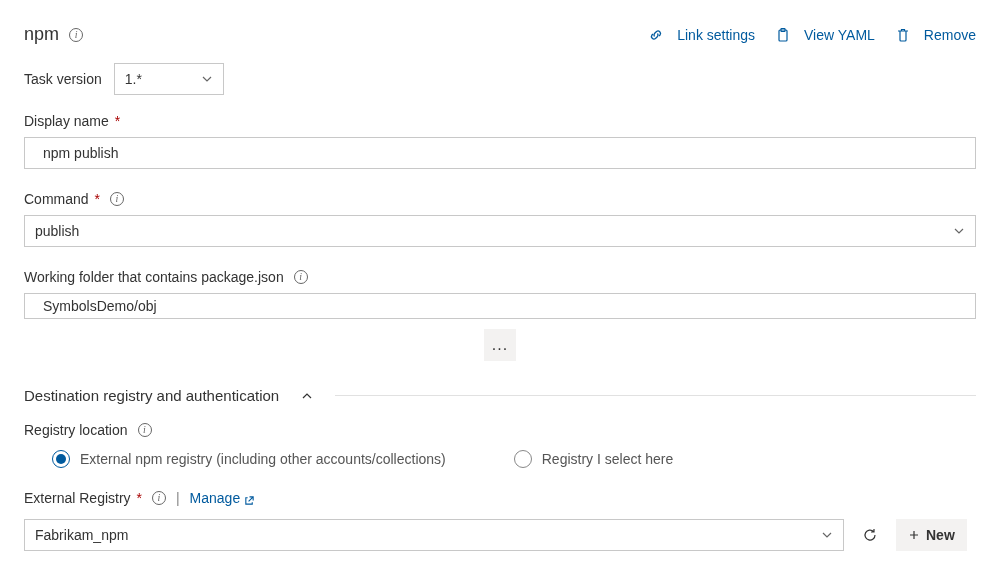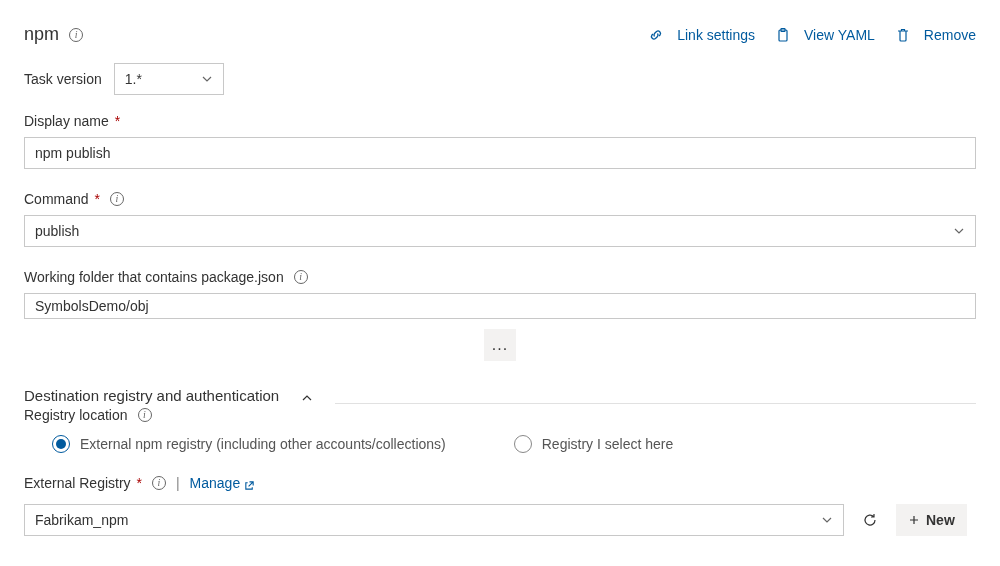--- a/index.html
+++ b/index.html
@@ -84,21 +84,21 @@
   .label-line {
     display: flex;
     align-items: center;
     gap: 10px;
     margin-bottom: 8px;
   }
   .text-input {
     width: 100%;
     height: 32px;
     border: 1px solid #c8c8c8;
-    padding: 4px 10px;
+    padding: 4px 18px;
     font-size: 14px;
     font-family: inherit;
     color: #333;
   }
   .dropdown-full {
     display: flex;
     align-items: center;
     justify-content: space-between;
     border: 1px solid #c8c8c8;
     padding: 4px 10px;
@@ -123,23 +123,23 @@
     background: #f3f2f1;
     cursor: pointer;
     font-size: 14px;
     color: #333;
   }
   .ellipsis-btn { width: 32px; font-size: 16px; letter-spacing: 1px; }
   .icon-btn { width: 32px; background: transparent; }
   .new-btn { padding: 4px 12px; gap: 6px; font-weight: bold; }
   .section-header {
     display: flex;
-    align-items: flex-end;
+    align-items: center;
     gap: 22px;
-    margin-bottom: 3px;
+    margin-bottom: 18px;
     margin-top: 26px;
   }
   .section-title {
     font-size: 15px;
     font-weight: 400;
     color: #333;
   }
   .section-line {
     flex: 1;
     height: 1px;

